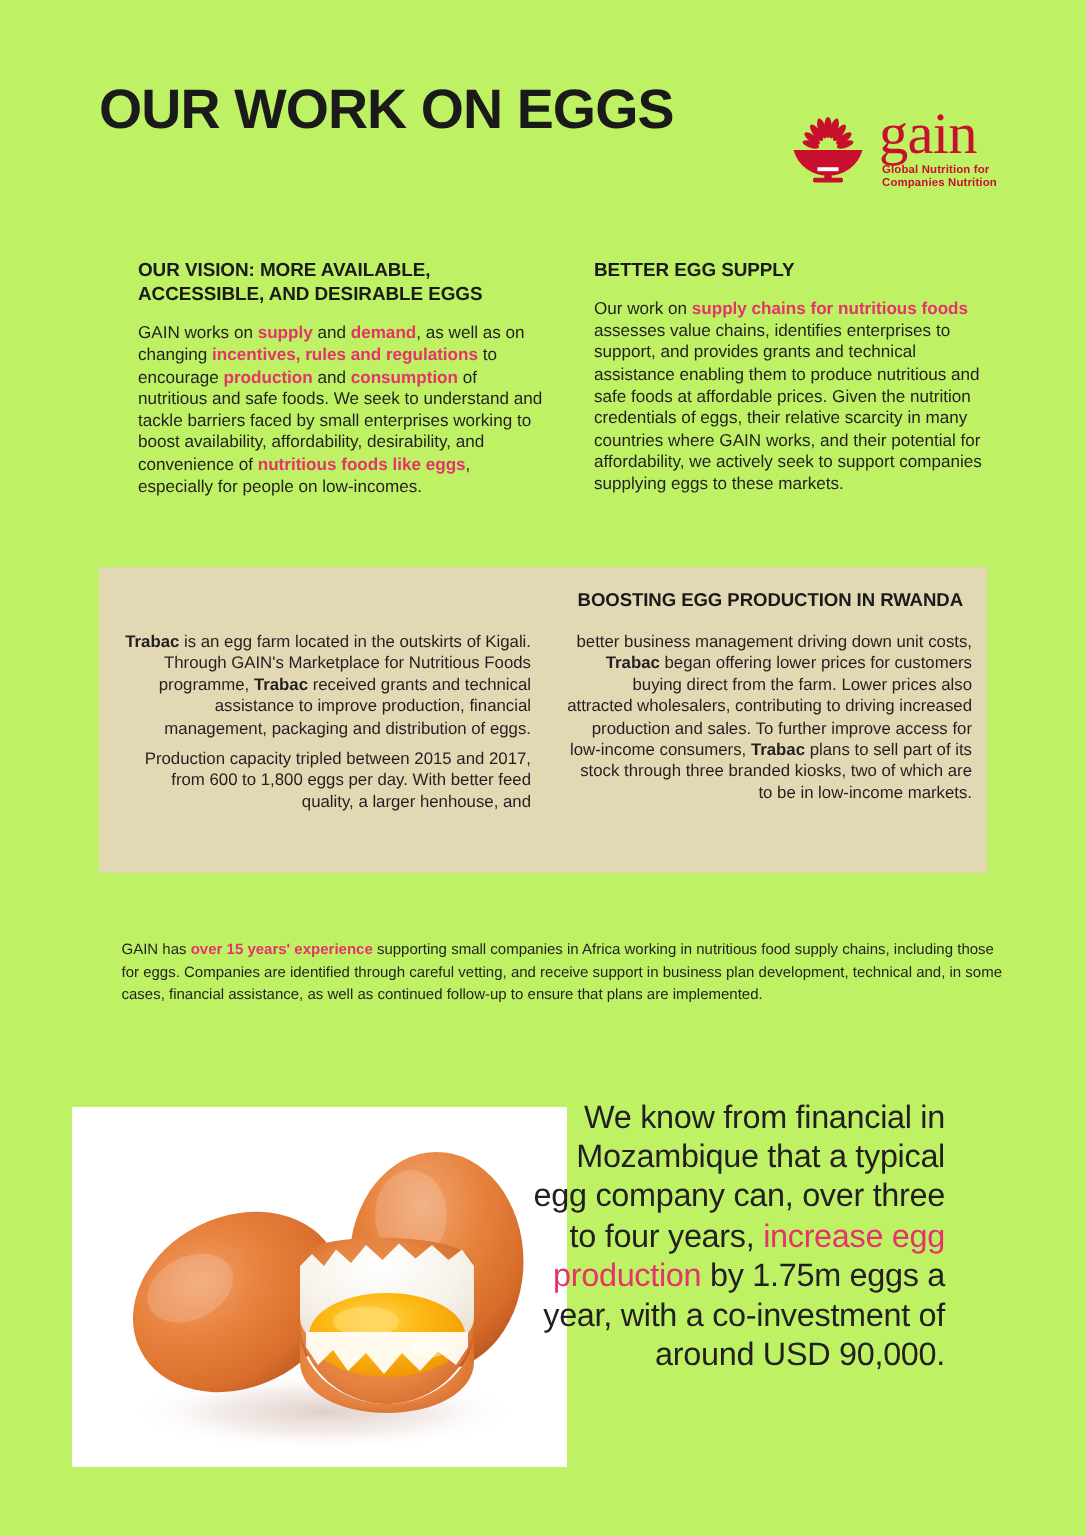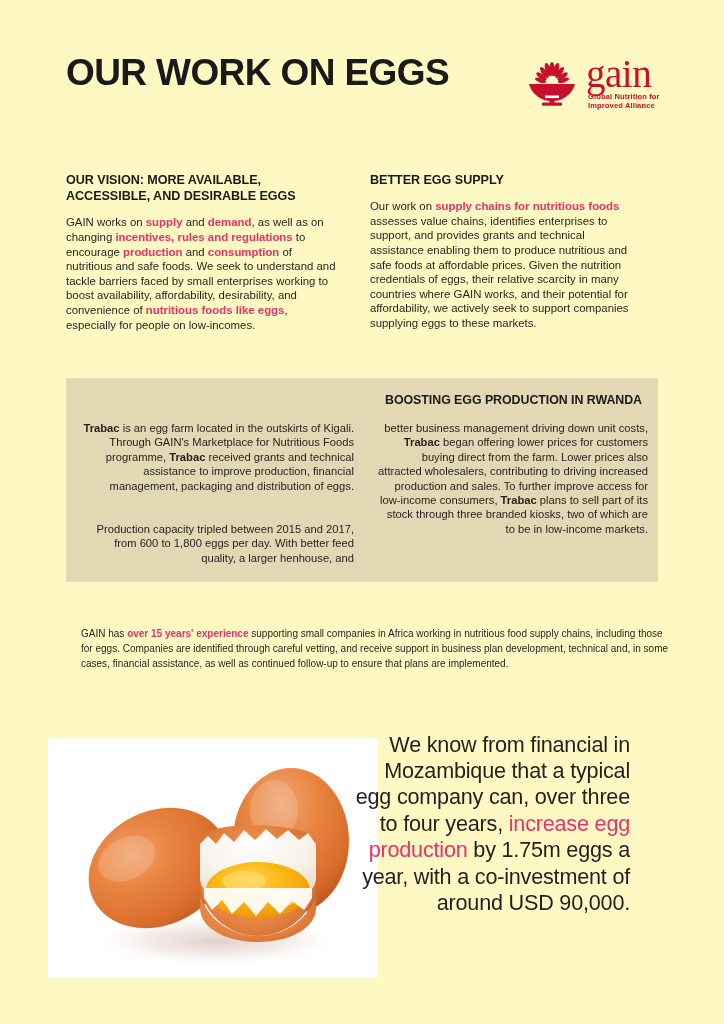--- a/index.html
+++ b/index.html
@@ -13,21 +13,21 @@
     position: relative;
     overflow: hidden;
     font-family: "Liberation Sans", sans-serif;
     color: #231f20;
     -webkit-font-smoothing: antialiased;
   }
 
   .page {
     position: absolute;
     inset: 0;
-    background: #fef9c3;
+    background: #bef264;
   }
 
   
   .header {
     position: absolute;
     left: 0; right: 0;
     top: 52px;
     height: 62px;
   }
   .headline {
@@ -39,21 +39,21 @@
     font-weight: 700;
     letter-spacing: -0.6px;
     color: #1a1a1a;
     white-space: nowrap;
   }
 
   
   .logo {
     position: absolute;
     right: 38px;
-    top: 4px;
+    top: 20px;
     width: 162px;
     height: 54px;
   }
   .logo-mark {
     position: absolute;
     left: 0; top: 6px;
     width: 56px; height: 44px;
   }
   .logo-word {
     position: absolute;
@@ -81,20 +81,21 @@
   .cols {
     position: absolute;
     left: 66px;
     top: 172px;
     width: 592px;
   }
   .col {
     position: absolute;
     top: 0;
     width: 270px;
+    margin-left: 26px;
   }
   .col.left  { left: 0; }
   .col.right { left: 304px; }
 
   .sec-title {
     font-size: 12.6px;
     line-height: 16.2px;
     font-weight: 700;
     color: #1a1a1a;
     letter-spacing: -0.05px;
@@ -140,21 +141,21 @@
     width: 272px;
   }
   .case-col.left  { left: 0; }
   .case-col.right { left: 294px; }
   .case-text {
     font-size: 11.2px;
     line-height: 14.4px;
     margin: 0;
     color: #231f20;
   }
-  .case-text + .case-text { margin-top: 29px; }
+  .case-text + .case-text { margin-top: 6px; }
 
   
   .footer-para {
     position: absolute;
     left: 66px;
     top: 612px;
     width: 596px;
     font-size: 10px;
     line-height: 14.8px;
     margin: 15px;
@@ -224,21 +225,21 @@
             <ellipse cx="28" cy="9" rx="2.4" ry="6.2" transform="rotate(54 28 22)"></ellipse>
             <ellipse cx="28" cy="9" rx="2.4" ry="6.2" transform="rotate(-54 28 22)"></ellipse>
             <ellipse cx="28" cy="10" rx="2.3" ry="5.8" transform="rotate(72 28 22)"></ellipse>
             <ellipse cx="28" cy="10" rx="2.3" ry="5.8" transform="rotate(-72 28 22)"></ellipse>
           </g>
         </svg>
       </div>
       <div class="logo-word">gain</div>
       <div class="logo-tag">
         <div>Global Nutrition for</div>
-        <div>Improved Alliance</div>
+        <div>Companies Nutrition</div>
       </div>
     </div>
   </div>
 
   <div class="cols">
 
     <div class="col left">
       <h2 class="sec-title">OUR VISION: MORE AVAILABLE, ACCESSIBLE, AND DESIRABLE EGGS</h2>
       <p class="body-text"><span>GAIN works on </span><span class="accent">supply</span><span> and </span><span class="accent">demand</span><span>, as well as on changing </span><span class="accent">incentives, rules and regulations</span><span> to encourage </span><span class="accent">production</span><span> and </span><span class="accent">consumption</span><span> of nutritious and safe foods. We seek to understand and tackle barriers faced by small enterprises working to boost availability, affordability, desirability, and convenience of </span><span class="accent">nutritious foods like eggs</span><span>, especially for people on low-incomes.</span></p>
     </div>

